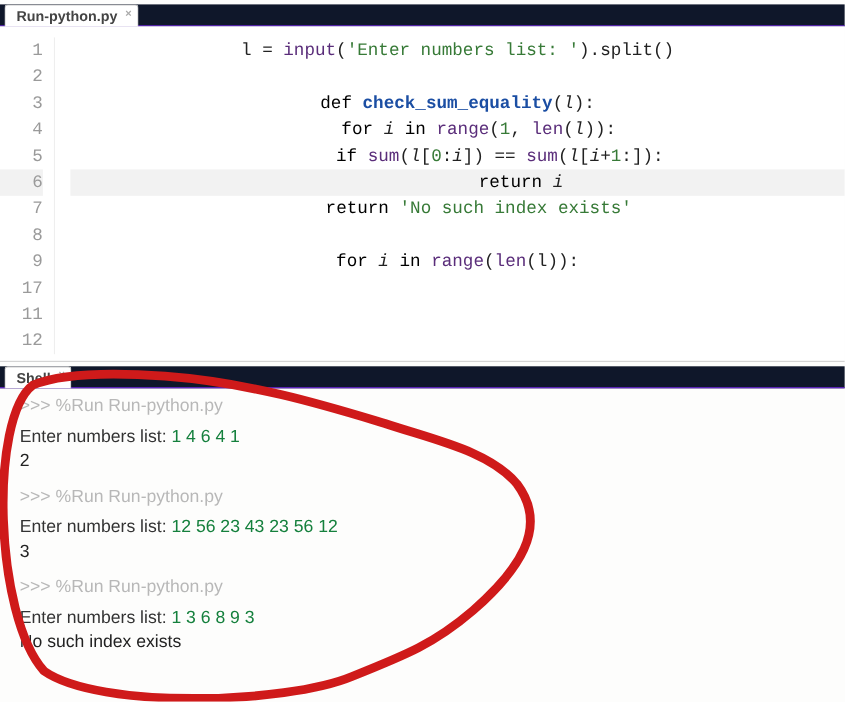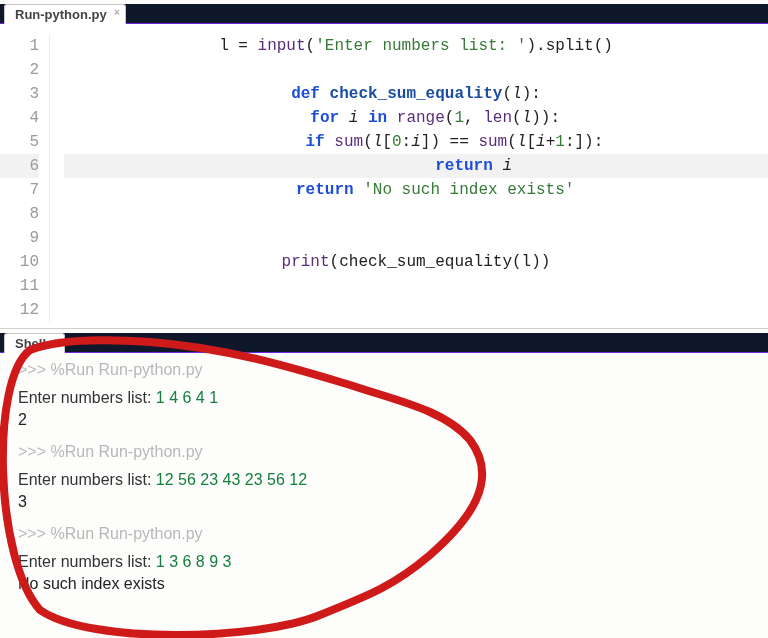--- a/index.html
+++ b/index.html
@@ -62,21 +62,21 @@
   .gutter div, .codecol div {
     height: 24px;
     line-height: 24px;
     white-space: pre;
   }
   .codecol { padding-left: 14px; text-align: center; }
   .codecol div { white-space: pre; }
   .hl-line { background: #f2f2f2; }
 
   
-  .kw  { color: #1d4ed8; font-weight: bold; }   
+  .kw  { color: #000000; font-weight: normal; }   
   .fn  { color: #1b4ea3; font-weight: bold; }   
   .call{ color: #5a2d7a; }                       
   .num { color: #377a37; }                       
   .str { color: #377a37; }                       
   .var { font-style: italic; }
 
   
   .shell-wrap { border-top: 1px solid #d0d0d0; }
   .shell {
     padding: 6px 10px 10px 18px;
@@ -113,36 +113,36 @@
   <div class="gutter">
     <div>1</div>
     <div>2</div>
     <div>3</div>
     <div>4</div>
     <div>5</div>
     <div class="hl-line">6</div>
     <div>7</div>
     <div>8</div>
     <div>9</div>
-    <div>10</div>
+    <div>17</div>
     <div>11</div>
     <div>12</div>
   </div>
 
   <div class="codecol">
     <div><span>l</span><span> = </span><span class="call">input</span><span>(</span><span class="str">'Enter numbers list: '</span><span>)</span><span>.</span><span>split</span><span>(</span><span>)</span></div>
     <div> </div>
     <div><span class="kw">def</span> <span class="fn">check_sum_equality</span><span>(</span><span class="var">l</span><span>)</span><span>:</span></div>
     <div><span>    </span><span class="kw">for</span> <span class="var">i</span> <span class="kw">in</span> <span class="call">range</span><span>(</span><span class="num">1</span><span>, </span><span class="call">len</span><span>(</span><span class="var">l</span><span>)</span><span>)</span><span>:</span></div>
     <div><span>        </span><span class="kw">if</span> <span class="call">sum</span><span>(</span><span class="var">l</span><span>[</span><span class="num">0</span><span>:</span><span class="var">i</span><span>]</span><span>)</span><span> == </span><span class="call">sum</span><span>(</span><span class="var">l</span><span>[</span><span class="var">i</span><span>+</span><span class="num">1</span><span>:</span><span>]</span><span>)</span><span>:</span></div>
     <div class="hl-line"><span>            </span><span class="kw">return</span> <span class="var">i</span></div>
     <div><span>    </span><span class="kw">return</span> <span class="str">'No such index exists'</span></div>
     <div> </div>
+    <div><span class="kw">for</span> <span class="var">i</span> <span class="kw">in</span> <span class="call">range</span><span>(</span><span class="call">len</span><span>(</span><span>l</span><span>)</span><span>)</span><span>:</span></div>
     <div> </div>
-    <div><span class="call">print</span><span>(</span><span>check_sum_equality</span><span>(</span><span>l</span><span>)</span><span>)</span></div>
   </div>
 </div>
 
 <div class="shell-wrap">
   <div class="tabbar">
     <div class="tab">
       <span>Shell</span>
       <span class="close-x">×</span>
     </div>
   </div>

